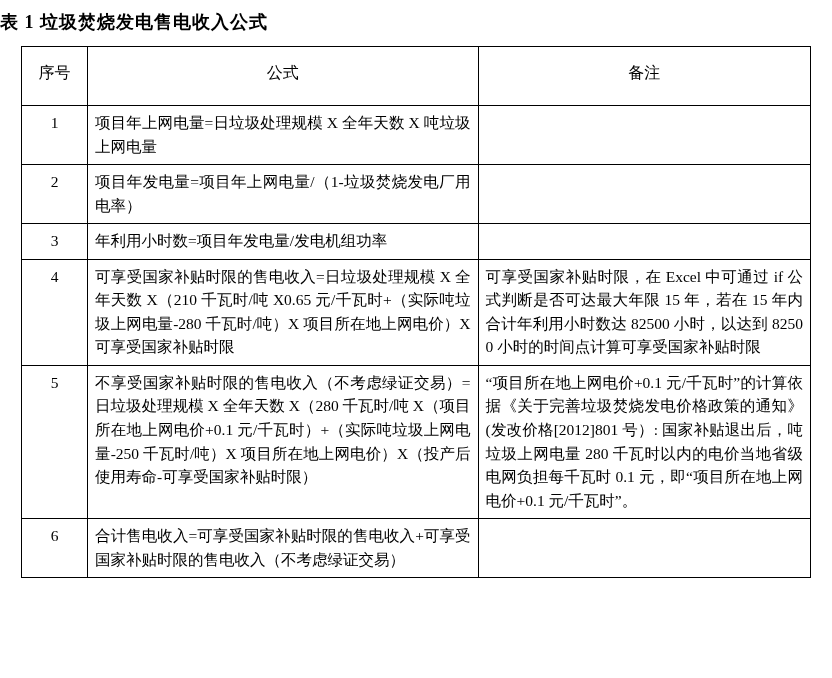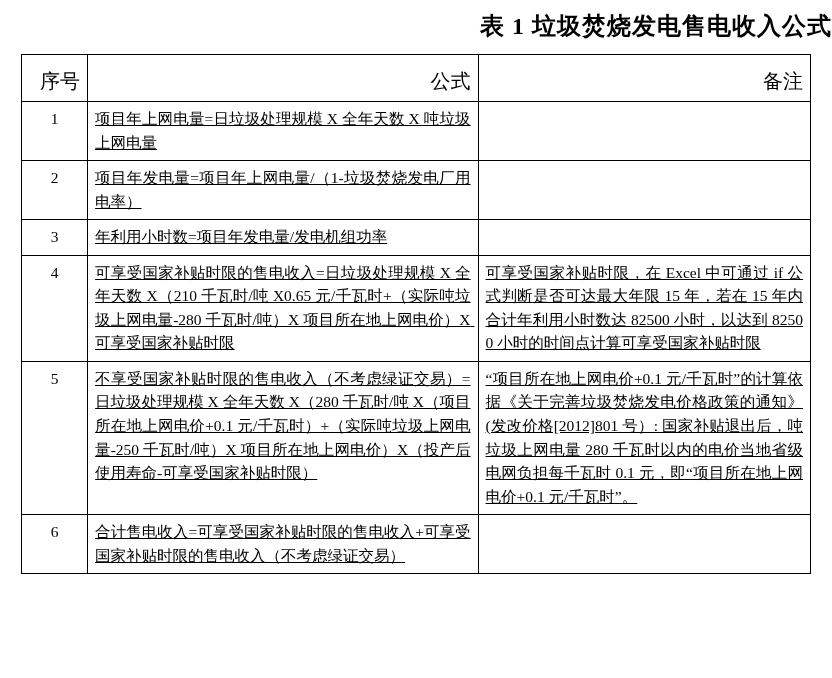--- a/index.html
+++ b/index.html
@@ -14,22 +14,22 @@
     color: #000000;
     overflow: hidden;
   }
   .page {
     width: 832px;
     height: 678px;
     position: relative;
     box-sizing: border-box;
   }
   .caption {
-    text-align: right;
-    font-size: 24px;
+    text-align: left;
+    font-size: 18px;
     font-weight: bold;
     letter-spacing: 1px;
     padding-top: 10px;
     padding-bottom: 12px;
   }
   table.formula-table {
     border-collapse: collapse;
     width: 790px;
     margin: 0 auto;
     table-layout: fixed;
@@ -37,39 +37,38 @@
   table.formula-table td,
   table.formula-table th {
     border: 1px solid #000000;
     vertical-align: top;
     padding: 5px 7px 6px 7px;
     font-size: 15.5px;
     line-height: 1.52;
     font-weight: normal;
   }
   table.formula-table thead th {
-    text-align: right;
+    text-align: center;
     vertical-align: middle;
     height: 40px;
-    font-size: 20px;
+    font-size: 16px;
     padding-top: 6px;
-    padding-bottom: 0;
+    padding-bottom: 12px;
   }
   .col-no   { width: 66px; }
   .col-formula { width: 390px; }
   .col-remark  { width: 332px; }
   td.cell-no {
     text-align: center;
     vertical-align: middle;
     font-size: 15.5px;
   }
   td.cell-formula, td.cell-remark {
     text-align: justify;
     text-justify: inter-ideograph;
-    text-decoration: underline;
   }
   .txt {
     display: block;
     white-space: pre-wrap;
     word-break: break-all;
   }
 </style>
 </head>
 <body>
 

